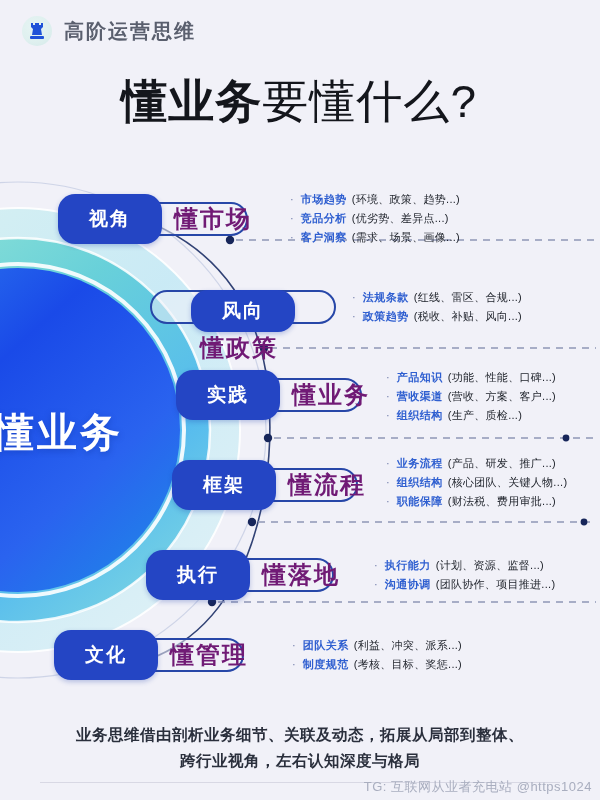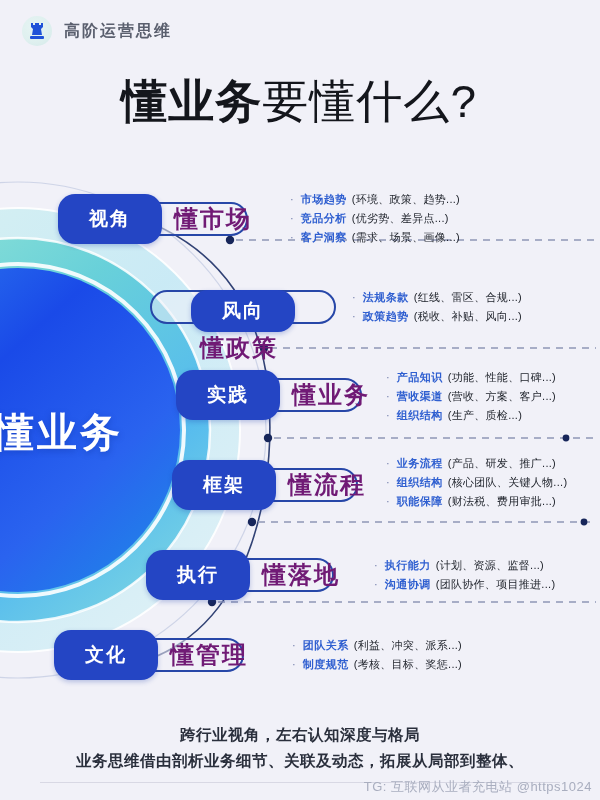--- a/index.html
+++ b/index.html
@@ -14,21 +14,21 @@
     position:absolute;top:0;left:0;width:600px;height:62px;
     display:flex;align-items:center;padding-left:22px;box-sizing:border-box;
   }
   .logo-badge{
     width:30px;height:30px;border-radius:50%;
     background:radial-gradient(circle at 40% 35%,#e6f4f3 0%,#dff0ef 55%,#d3e9e9 100%);
     display:flex;align-items:center;justify-content:center;flex:0 0 auto;
   }
   .logo-badge svg{display:block;}
   .brand-title{
-    margin-left:12px;font-size:16px;font-weight:bold;color:#5a5f6e;
+    margin-left:12px;font-size:20px;font-weight:bold;color:#5a5f6e;
     letter-spacing:2px;
   }
   
   .main-title{
     position:absolute;top:78px;left:0;width:600px;text-align:center;
     font-size:46px;line-height:54px;color:#14161c;letter-spacing:1px;
     white-space:nowrap;
     font-family:Liberation Mono, monospace;
   }
   .main-title .t-strong{font-weight:bold;}
@@ -280,17 +280,17 @@
     <div class="detail-row">
       <span class="detail-bullet">·</span>
       <span class="detail-key">制度规范</span>
       <span class="detail-sub">(考核、目标、奖惩...)</span>
     </div>
   </div>
 
 </div>
 
 <div class="footer">
+  <div class="footer-line">业务思维借由剖析业务细节、关联及动态，拓展从局部到整体、</div>
   <div class="footer-line">跨行业视角，左右认知深度与格局</div>
-  <div class="footer-line">业务思维借由剖析业务细节、关联及动态，拓展从局部到整体、</div>
   <div class="footer-rule"></div>
 </div>
 <div class="watermark">TG: 互联网从业者充电站 @https1024</div>
 
 </body></html>

